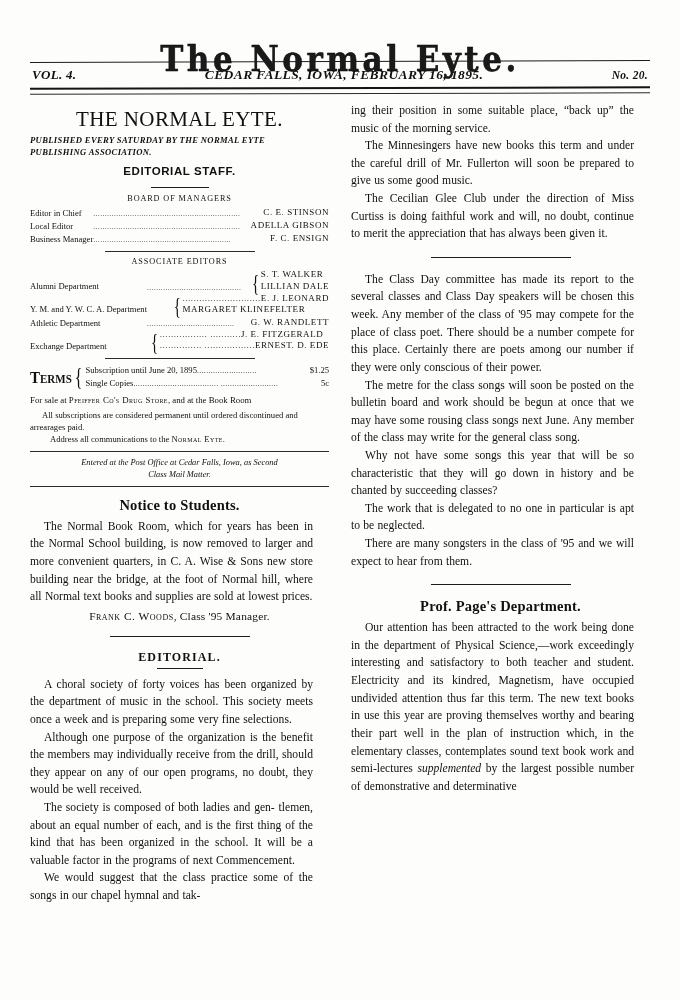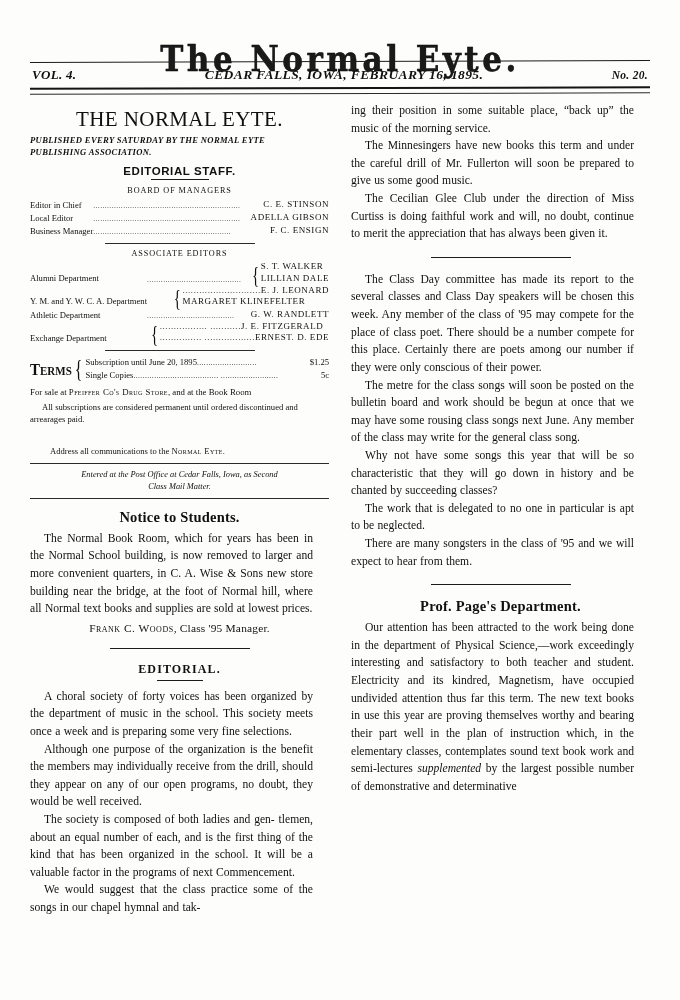--- a/index.html
+++ b/index.html
@@ -100,21 +100,21 @@
     letter-spacing: 0.35px;
     line-height: 1.35;
     margin-bottom: 7px;
   }
   .staff-head {
     text-align: center;
     font-family: "Liberation Sans", sans-serif;
     font-size: 11.5px;
     font-weight: bold;
     letter-spacing: 0.6px;
-    margin-bottom: 2px;
+    margin-bottom: 10px;
   }
   .mini-rule {
     width: 58px;
     height: 0;
     border-top: 1.1px solid #1b1b1b;
     margin: 2px auto 6px auto;
   }
   .section-label {
     text-align: center;
     font-size: 8.2px;
@@ -195,21 +195,21 @@
   .sc { font-variant: small-caps; letter-spacing: .4px; }
   .note-indent {
     font-size: 8.6px;
     line-height: 1.35;
     margin-top: 4px;
     text-indent: 12px;
   }
   .note-center {
     font-size: 8.6px;
     line-height: 1.35;
-    margin-top: 20px;
+    margin-top: 0;
     text-indent: 20px;
   }
   .box-rule-top {
     border-top: 1px solid #2a2a2a;
     margin: 6px 0 0 0;
   }
   .entered {
     font-size: 8.4px;
     font-style: italic;
     text-align: center;

